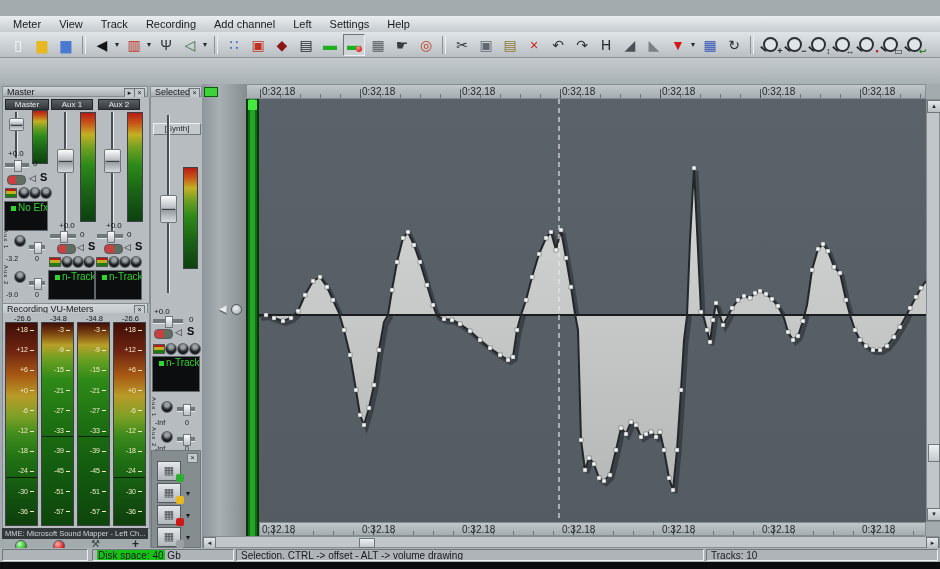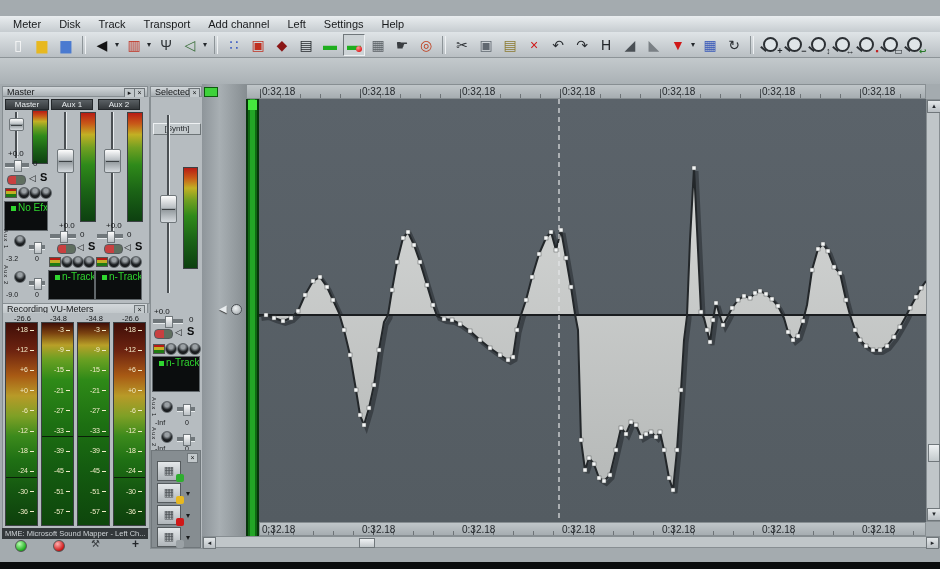--- a/index.html
+++ b/index.html
@@ -149,23 +149,23 @@
   svg{position:absolute;left:0;top:0;}
 </style>
 </head>
 <body>
 
 <div id="app">
 
 
   <div class="abs" id="menubar">
       <div class="menuitem">Meter</div>
-      <div class="menuitem">Disk</div>
+      <div class="menuitem">View</div>
       <div class="menuitem">Track</div>
-      <div class="menuitem">Transport</div>
+      <div class="menuitem">Recording</div>
       <div class="menuitem">Add channel</div>
       <div class="menuitem">Left</div>
       <div class="menuitem">Settings</div>
       <div class="menuitem">Help</div>
     </div>
 
   <div class="abs" id="toolbar">
       <span class="ticon">
         <span style="color: rgb(250, 250, 250);">▯</span>
       </span>
@@ -677,17 +677,23 @@
     <span class="scrollbtn" style="left:0;top:0;width:12px;height:11px;">▴</span>
     <span class="scrollthumb" style="left:1px;top:344px;width:10px;height:16px;"></span>
     <span class="scrollbtn" style="left:0;bottom:0;width:12px;height:11px;">▾</span>
   </div>
   <div class="abs" id="hscroll">
     <span class="scrollbtn" style="left:0;top:0;width:11px;height:10px;">◂</span>
     <span class="scrollthumb" style="left:156px;top:1px;width:14px;height:8px;"></span>
     <span class="scrollbtn" style="right:0;top:0;width:11px;height:10px;">▸</span>
   </div>
 
+  <div class="abs" id="statusbar">
+    <div class="scell" style="left:2px;width:86px;"></div>
+    <div class="scell" style="left:92px;width:142px;"><span id="diskhl">Disk space: 40</span><span> Gb</span></div>
+    <div class="scell" style="left:236px;width:468px;">Selection. CTRL -&gt; offset - ALT -&gt; volume drawing</div>
+    <div class="scell" style="left:706px;width:232px;">Tracks: 10</div>
+  </div>
   <div class="abs" id="blackstrip">
     
   </div>
 
 </div>
 
 </body></html>

